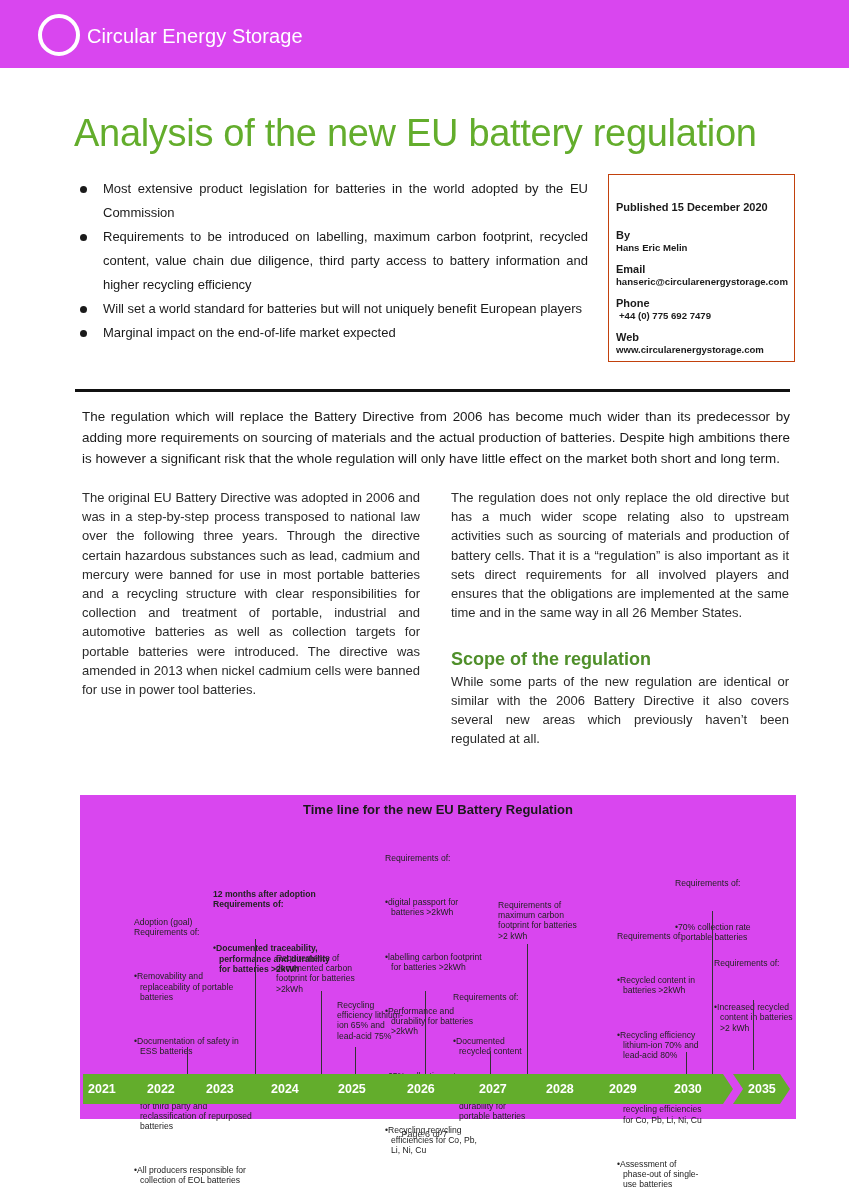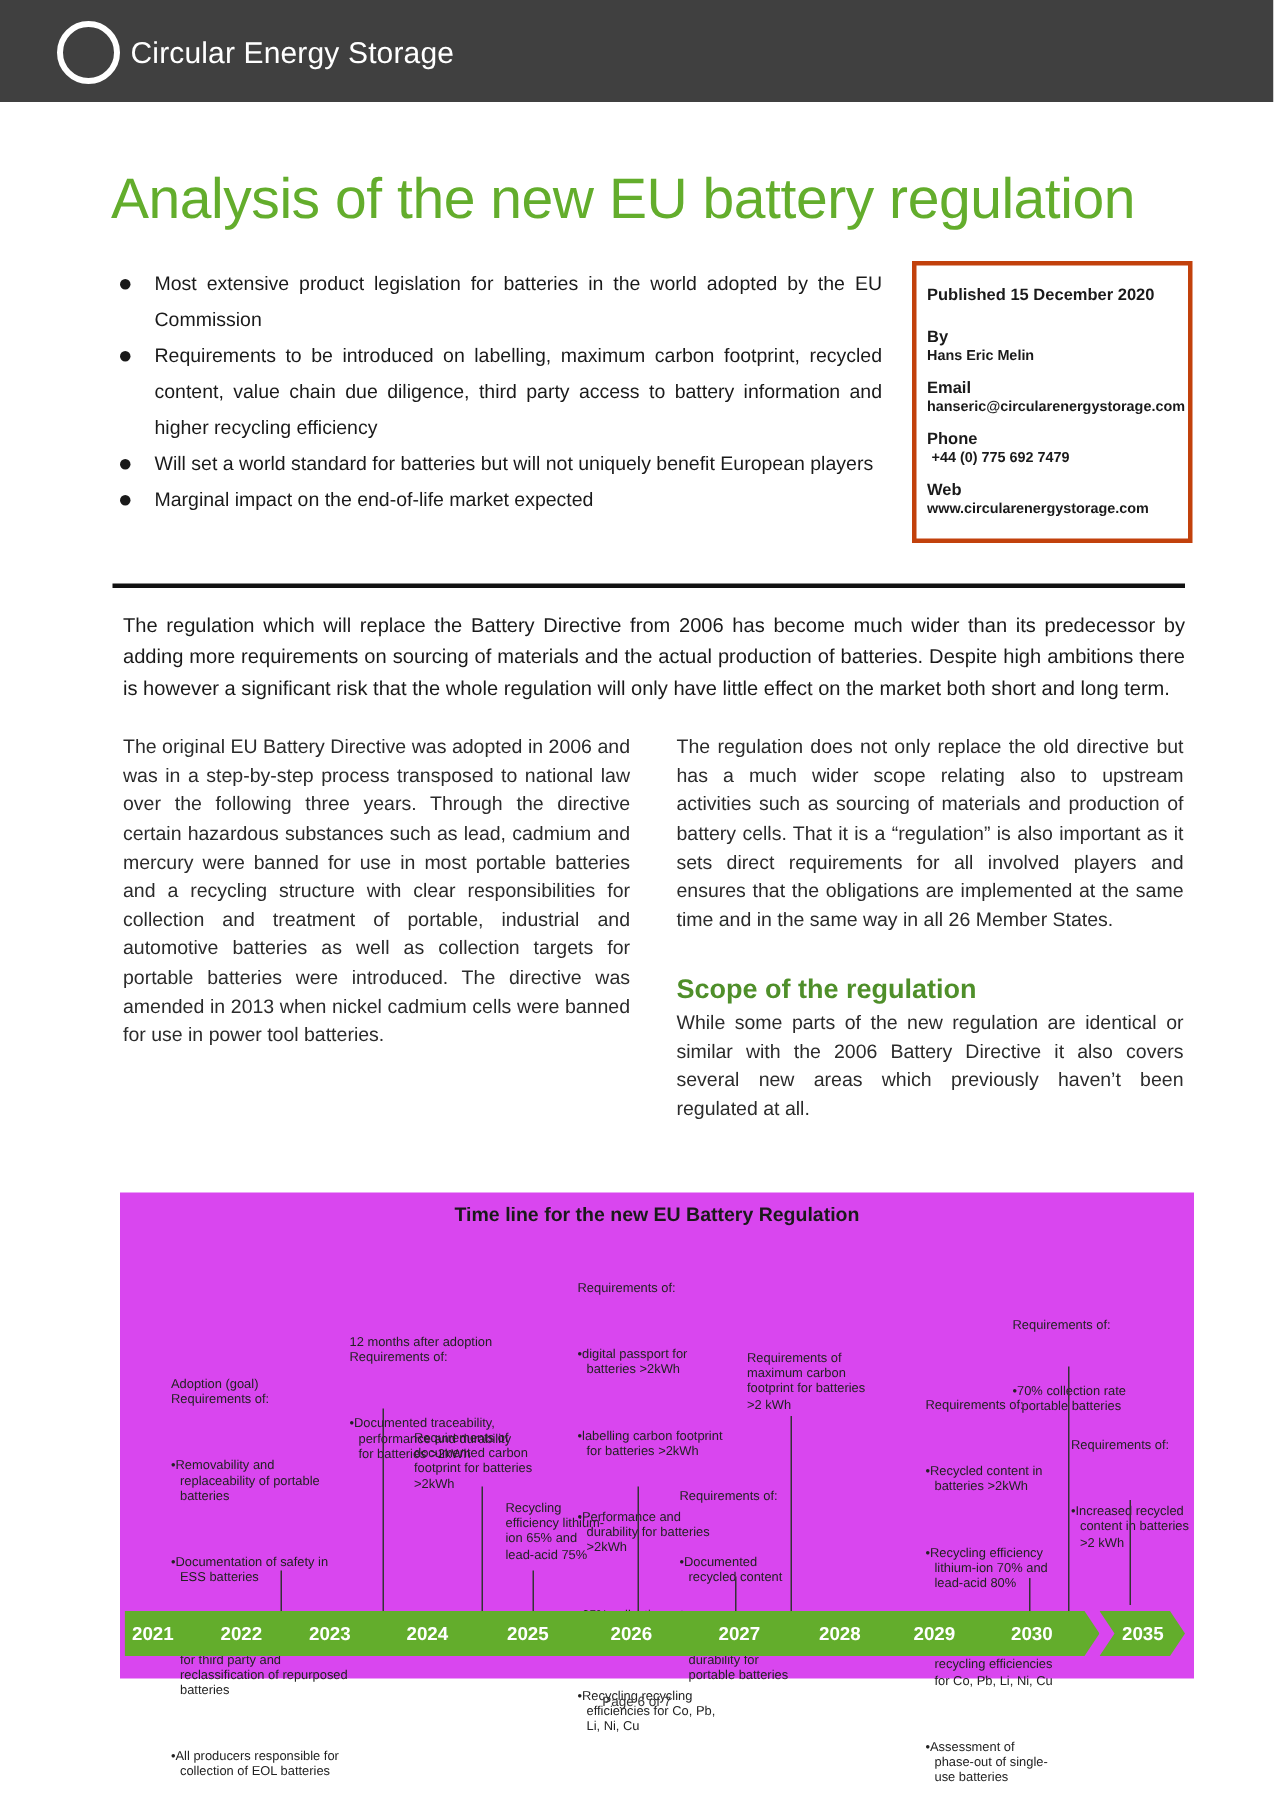--- a/index.html
+++ b/index.html
@@ -1,30 +1,30 @@
 <!DOCTYPE html>
 <html><head>
 <meta charset="utf-8">
 <style>
   * { box-sizing: border-box; margin: 0; padding: 0; }
   html, body { width: 849px; height: 1200px; background: #ffffff; overflow: hidden; }
   body { font-family: "Liberation Sans", "DejaVu Sans", sans-serif; color: #1a1a1a; position: relative; }
 
-  .header-band { position: absolute; left: 0; top: 0; width: 849px; height: 68px; background: #404040; }
+  .header-band { position: absolute; left: 0; top: 0; width: 849px; height: 68px; background: #d946ef; }
   .logo-ring { position: absolute; left: 38px; top: 14px; width: 42px; height: 42px; border: 4px solid #ffffff; border-radius: 50%; }
   .logo-name { position: absolute; left: 87px; top: 25px; font-size: 20px; color: #ffffff; letter-spacing: 0.1px; }
   .logo-sub { position: absolute; left: 174px; top: 48px; font-size: 10px; color: #ffffff; font-weight: bold; margin-top: 36px; }
 
   .title { position: absolute; left: 74px; top: 112px; font-size: 38px; color: #63ad2c; font-weight: normal; letter-spacing: -0.3px; white-space: nowrap; }
 
   .bullets { position: absolute; left: 78px; top: 177px; width: 510px; list-style: none; }
   .bullets li { position: relative; padding-left: 25px; font-size: 13px; line-height: 24px; text-align: justify; }
   .bullets li::before { content: ""; position: absolute; left: 2px; top: 9px; width: 7px; height: 7px; border-radius: 50%; background: #1a1a1a; }
 
-  .info-box { position: absolute; left: 608px; top: 174px; width: 187px; height: 188px; border: 3px solid #c2410c; padding: 12px 7px; }
+  .info-box { position: absolute; left: 608px; top: 174px; width: 187px; height: 188px; border: 1px solid #c2410c; padding: 24px 7px; }
   .info-box .lbl { font-size: 11px; font-weight: bold; margin-top: 10px; }
   .info-box .lbl.first { margin-top: 2px; }
   .info-box .val { font-size: 9.6px; font-weight: bold; margin-top: 1px; white-space: nowrap; }
 
   .rule { position: absolute; left: 75px; top: 389px; width: 715px; height: 3px; background: #111111; }
 
   .lead { position: absolute; left: 82px; top: 406px; width: 708px; font-size: 13.4px; line-height: 21px; text-align: justify; }
 
   .col { position: absolute; width: 338px; font-size: 13px; line-height: 19.2px; color: #2b2b2b; text-align: justify; }
   .col p { margin-bottom: 19px; }
@@ -85,31 +85,31 @@
 
 <div class="col col-right">
   <p>The regulation does not only replace the old directive but has a much wider scope relating also to upstream activities such as sourcing of materials and production of battery cells. That it is a “regulation” is also important as it sets direct requirements for all involved players and ensures that the obligations are implemented at the same time and in the same way in all 26 Member States.</p>
   <h2 class="section-heading">Scope of the regulation</h2>
   <p>While some parts of the new regulation are identical or similar with the 2006 Battery Directive it also covers several new areas which previously haven’t been regulated at all.</p>
 </div>
 
 <div class="timeline">
   <div class="tl-title">Time line for the new EU Battery Regulation</div>
 
-  <div class="tl-note" style="left:34px; top:122px; width:118px;">
+  <div class="tl-note" style="left:54px; top:122px; width:118px;">
     <span style="white-space:pre-line">Adoption (goal)
 Requirements of:</span>
     <span class="b">•<span>Removability and replaceability of portable batteries</span></span>
     <span class="b">•<span>Documentation of safety in ESS batteries</span></span>
     <span class="b">•<span>Access to BMS information for third party and reclassification of repurposed batteries</span></span>
     <span class="b">•<span>All producers responsible for collection of EOL batteries</span></span>
   </div>
   <div class="tl-line" style="left:107px; top:252px; height:27px;"></div>
 
-  <div class="tl-note" style="left:153px; top:94px; width:120px;">
+  <div class="tl-note" style="left:133px; top:94px; width:120px;font-weight:bold;">
     <span style="white-space:pre-line">12 months after adoption
 Requirements of:</span>
     <span class="b">•<span>Documented traceability, performance and durability for batteries &gt;2kWh</span></span>
   </div>
   <div class="tl-line" style="left:175px; top:144px; height:135px;"></div>
 
   <div class="tl-note" style="left:196px; top:158px; width:102px;">
     <span>Requirements of documented carbon footprint for batteries &gt;2kWh</span>
   </div>
   <div class="tl-line" style="left:241px; top:196px; height:83px;"></div>

